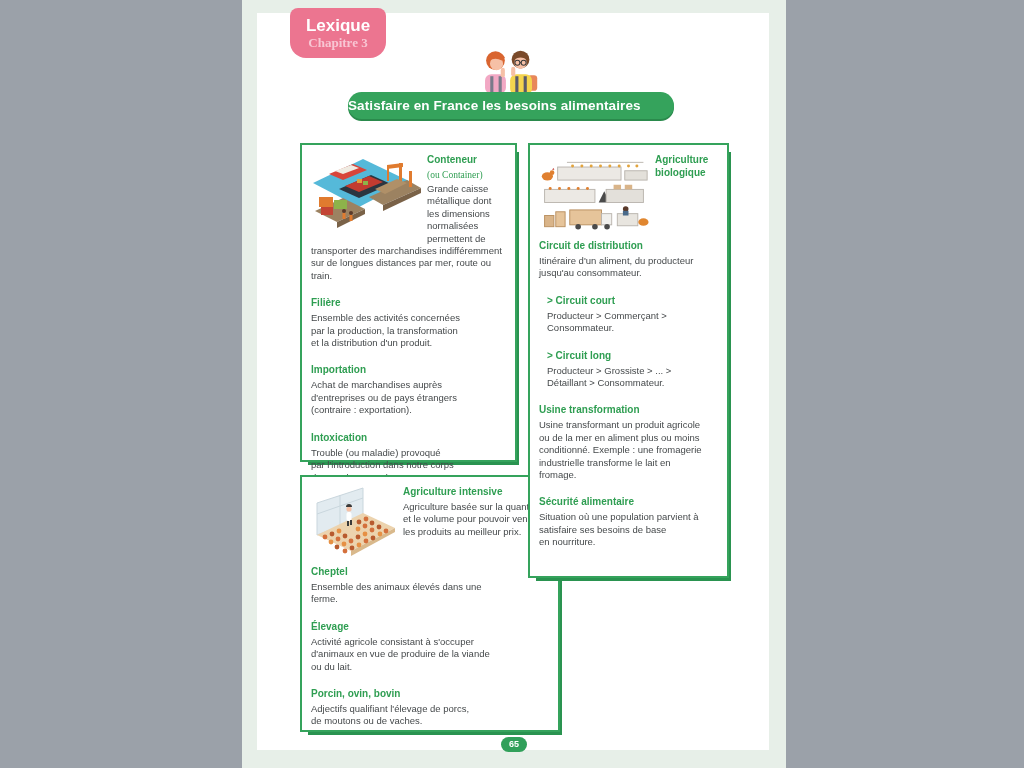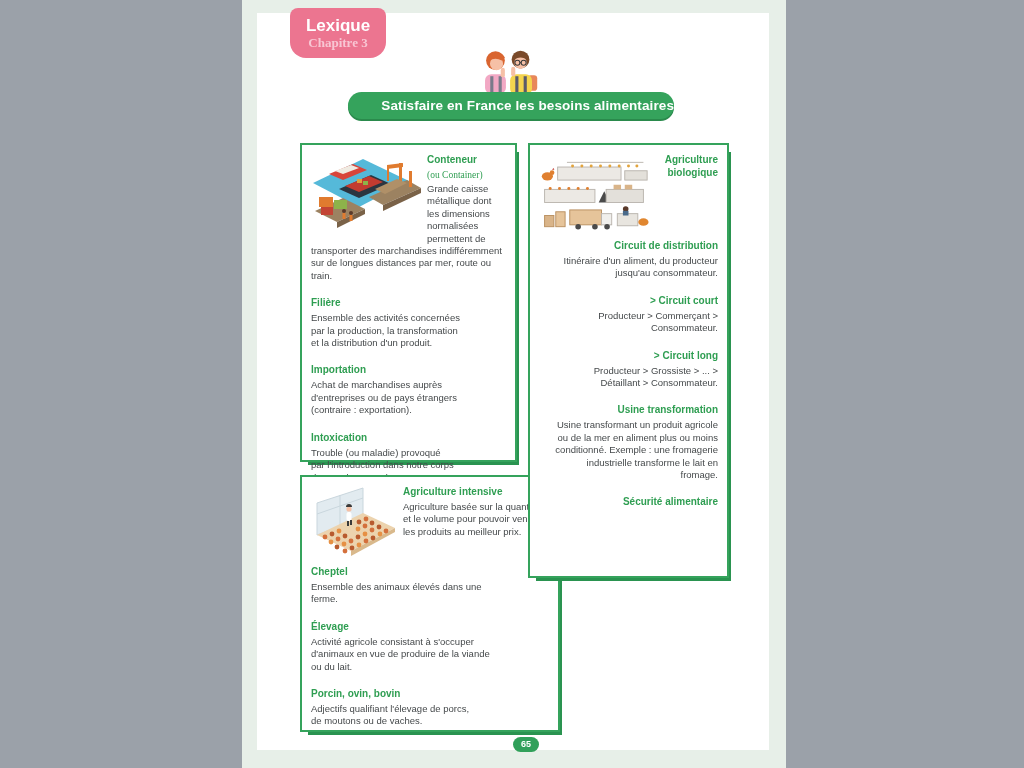--- a/index.html
+++ b/index.html
@@ -35,37 +35,37 @@
   .tab .t2{color:#f8c6d3;font-family:"Liberation Serif", serif;font-weight:700;font-size:13px;line-height:16px;}
   
   .kids{position:absolute;left:226px;top:47px;width:80px;height:48px;z-index:1;}
   
   .banner{
     position:absolute;left:106px;top:92px;
     width:326px;height:27px;
     background:#35a35c;
     border-radius:14px;
     color:#ffffff;font-weight:700;font-size:13.5px;
-    text-align:right;line-height:27px;
+    text-align:left;line-height:27px;
     letter-spacing:.1px;
     box-shadow:0 2px 0 #2a8a4c;
     z-index:2;
   }
   
   .defbox{
     position:absolute;
     background:#ffffff;
     border:2px solid #35a35c;
     box-shadow:5px 6px 0 -3px #2a9350;
     box-sizing:border-box;
     padding:8px 9px;
   }
   .box-transport{left:58px;top:143px;width:217px;height:319px;}
   .box-farming{left:58px;top:475px;width:260px;height:257px;}
-  .box-agro{left:286px;top:143px;width:201px;height:435px;text-align:right;}
+  .box-agro{left:286px;top:143px;width:201px;height:435px;}
   .entry{clear:both;margin-bottom:14px;overflow:visible;}
   .entry:last-child{margin-bottom:0;}
   .term{
     margin:0 0 3px 0;
     color:#2f9e52;font-weight:700;font-size:10px;line-height:13px;
   }
   .term-alt{color:#2f9e52;font-size:9.5px;line-height:12px;margin:0 0 2px 0;font-family:Liberation Serif, serif;}
   .def{
     margin:0;color:#45494b;font-size:9.5px;line-height:12.4px;
     white-space:pre-line;
@@ -74,21 +74,21 @@
   .illu{float:left;margin:0 6px 2px 0;}
   .sub{margin-left:8px;}
   .nowrap{white-space:nowrap;}
   
   .pagenum{
     position:absolute;left:50%;top:737px;transform:translateX(-50%);
     min-width:26px;height:15px;
     background:#31a05a;border-radius:8px;
     color:#ffffff;font-weight:700;font-size:9px;
     text-align:center;line-height:15px;
-    padding:0 4px;box-sizing:border-box;margin-left:12px;
+    padding:0 4px;box-sizing:border-box;
   }
 </style>
 </head>
 <body>
 
 <div class="page">
   <div class="sheet"></div>
 
   <div class="tab">
     <div class="t1">Lexique</div>
@@ -294,17 +294,20 @@
     <div class="entry">
       <h3 class="term">Usine transformation</h3>
       <p class="def">Usine transformant un produit agricole
 ou de la mer en aliment plus ou moins
 conditionné. Exemple : une fromagerie
 industrielle transforme le lait en
 fromage.</p>
     </div>
     <div class="entry">
       <h3 class="term">Sécurité alimentaire</h3>
+      <p class="def">Situation où une population parvient à
+satisfaire ses besoins de base
+en nourriture.</p>
     </div>
   </section>
 
   <div class="pagenum">65</div>
 </div>
 
 </body></html>

